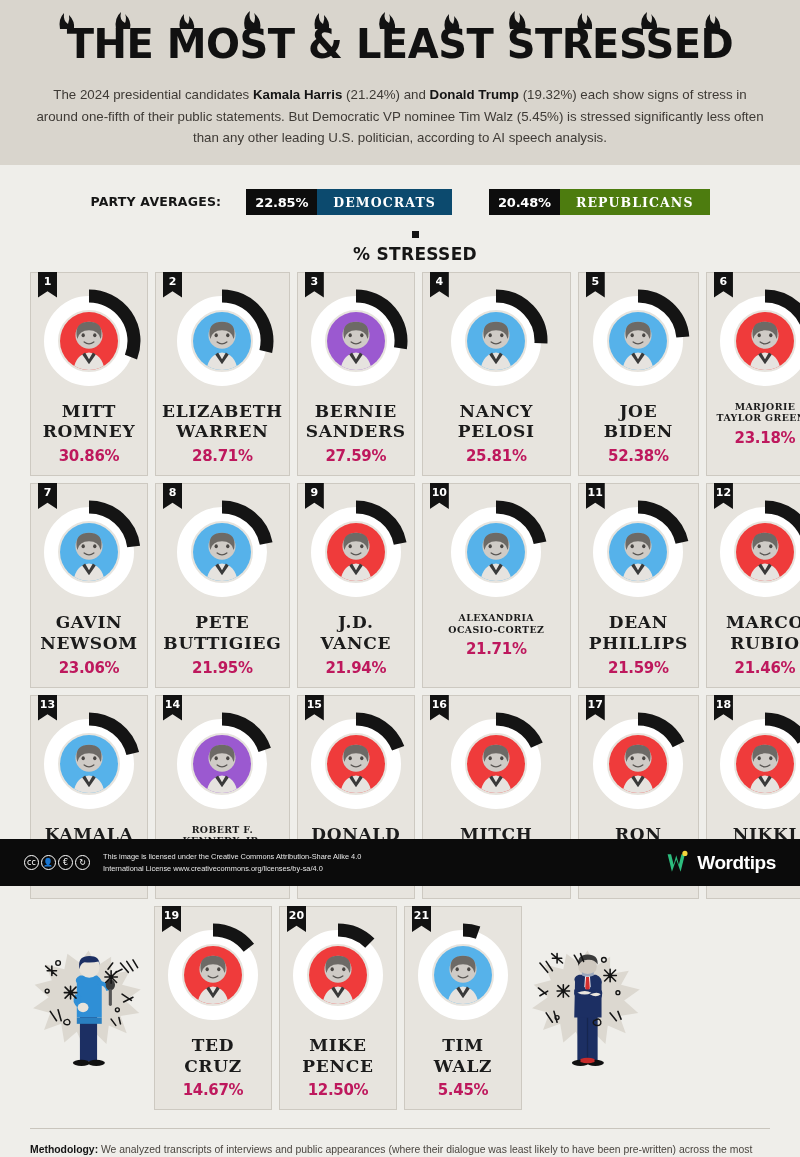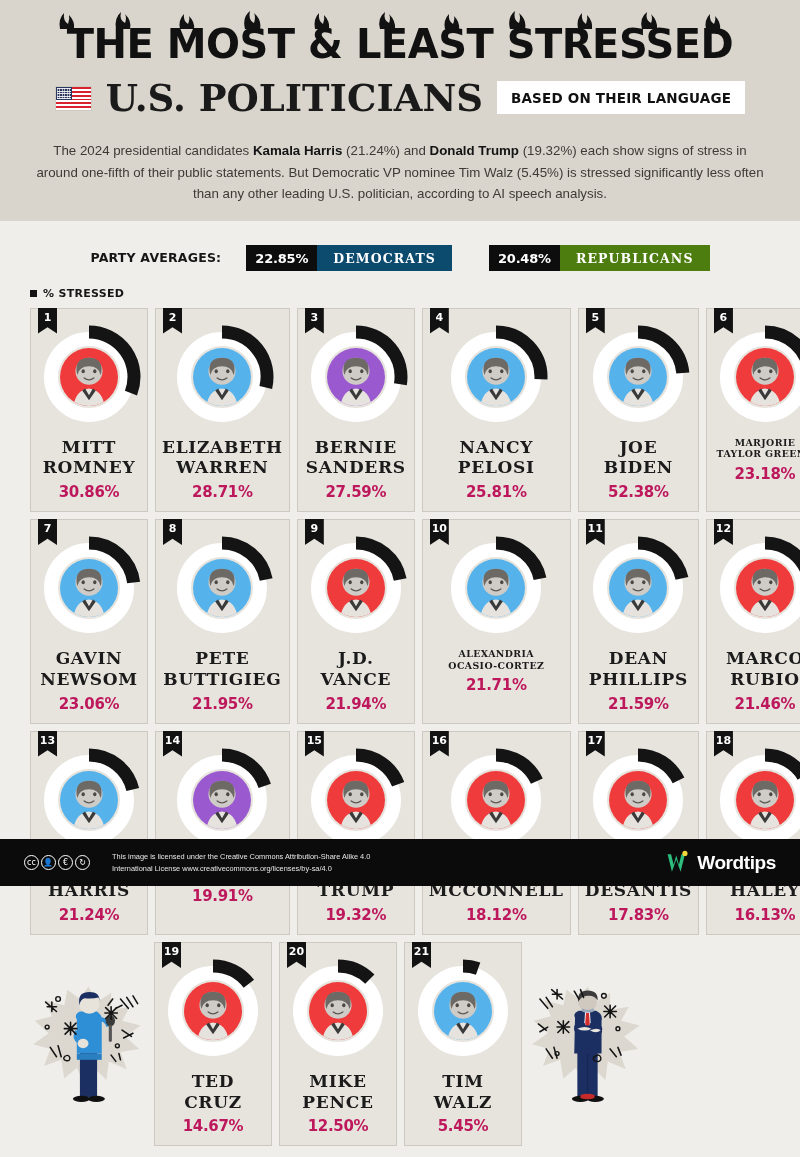--- a/index.html
+++ b/index.html
@@ -127,22 +127,23 @@
   }
   .avg-dem { background: #0c4a6e; }
   .avg-rep { background: #4d7c0f; }
   .avg-gap { width: 7px; }
 
   
   .key {
     margin: 16px 0 8px 30px;
     display: flex; align-items: center; gap: 6px;
     font-family: "DejaVu Sans", sans-serif;
-    font-weight: bold; font-size: 11px; color: #161616;
+    font-weight: bold; font-size: 17px; color: #161616;
     letter-spacing: 0.3px;
+    flex-direction: column;
   }
   .key-sq { width: 7px; height: 7px; background: #141414; display:inline-block; }
 
   
   .grid {
     margin: 0 30px;
     display: grid;
     grid-template-columns: repeat(6, 1fr);
     gap: 7px;
   }
@@ -235,21 +236,21 @@
 
   
   .footer {
     position: absolute;
     left: 0; bottom: 0;
     width: 800px; height: 47px;
     background: #0b0b0b;
     display: flex; align-items: center;
     padding: 0 24px;
   }
-  .cc-icons { display: flex; gap: 2px; margin-right: 22px; justify-content: space-between; }
+  .cc-icons { display: flex; gap: 2px; margin-right: 13px; justify-content: space-between; }
   .cc-badge {
     width: 15px; height: 15px; border-radius: 50%;
     border: 1.3px solid #ffffff;
     color: #ffffff; font-size: 8px;
     display: flex; align-items: center; justify-content: center;
     font-family: "DejaVu Sans", sans-serif;
   }
   .cc-text {
     color: #e7e7e7; font-size: 7.4px; line-height: 1.5;
     font-family: "Liberation Sans", sans-serif;
@@ -283,33 +284,20 @@
           <path d="M415 18 Q413 9 419 3 Q418 10 423 13 Q425 8 424 5 Q430 11 429 18 Z"></path>
           <path d="M480 18 Q477 6 485 0 Q483 9 489 12 Q491 6 489 2 Q497 9 495 18 Z"></path>
           <path d="M548 18 Q546 8 552 2 Q551 10 556 13 Q558 8 557 4 Q563 10 562 18 Z"></path>
           <path d="M612 18 Q609 7 617 1 Q615 9 621 12 Q623 7 621 3 Q628 10 627 18 Z"></path>
           <path d="M676 18 Q674 9 680 3 Q679 10 684 13 Q686 8 685 5 Q691 11 690 18 Z"></path>
         </g>
       </svg>
       <span>THE MOST &amp; LEAST STRESSED</span>
     </div>
 
-    <div class="title-row2">
-      <span class="flag">
-        <span class="stripes"></span>
-          <span class="canton"></span>
-      </span>
-      <span class="title-sub">U.S. POLITICIANS</span>
-      <span class="tag-wrap">
-        <span class="tag">BASED ON THEIR LANGUAGE</span>
-        <svg class="tag-tail" width="26" height="17" viewBox="0 0 26 17">
-          <path d="M0 0 L20 0 L7 8 L16 8 L2 17 L7 8 L0 8 Z" fill="#ffffff"></path>
-        </svg>
-      </span>
-    </div>
 
     <p class="intro">
       <span>The 2024 presidential candidates </span><b>Kamala Harris</b><span> (21.24%) and </span><b>Donald Trump</b><span> (19.32%) each show signs of stress in around one-fifth of their public statements. But Democratic VP nominee Tim Walz (5.45%) is stressed significantly less often than any other leading U.S. politician, according to AI speech analysis.</span>
     </p>
   </div>
 
   <div class="avg-band">
     <span class="avg-label">PARTY AVERAGES:</span>
     <span class="avg-pill">
       <span class="avg-num">22.85%</span>

